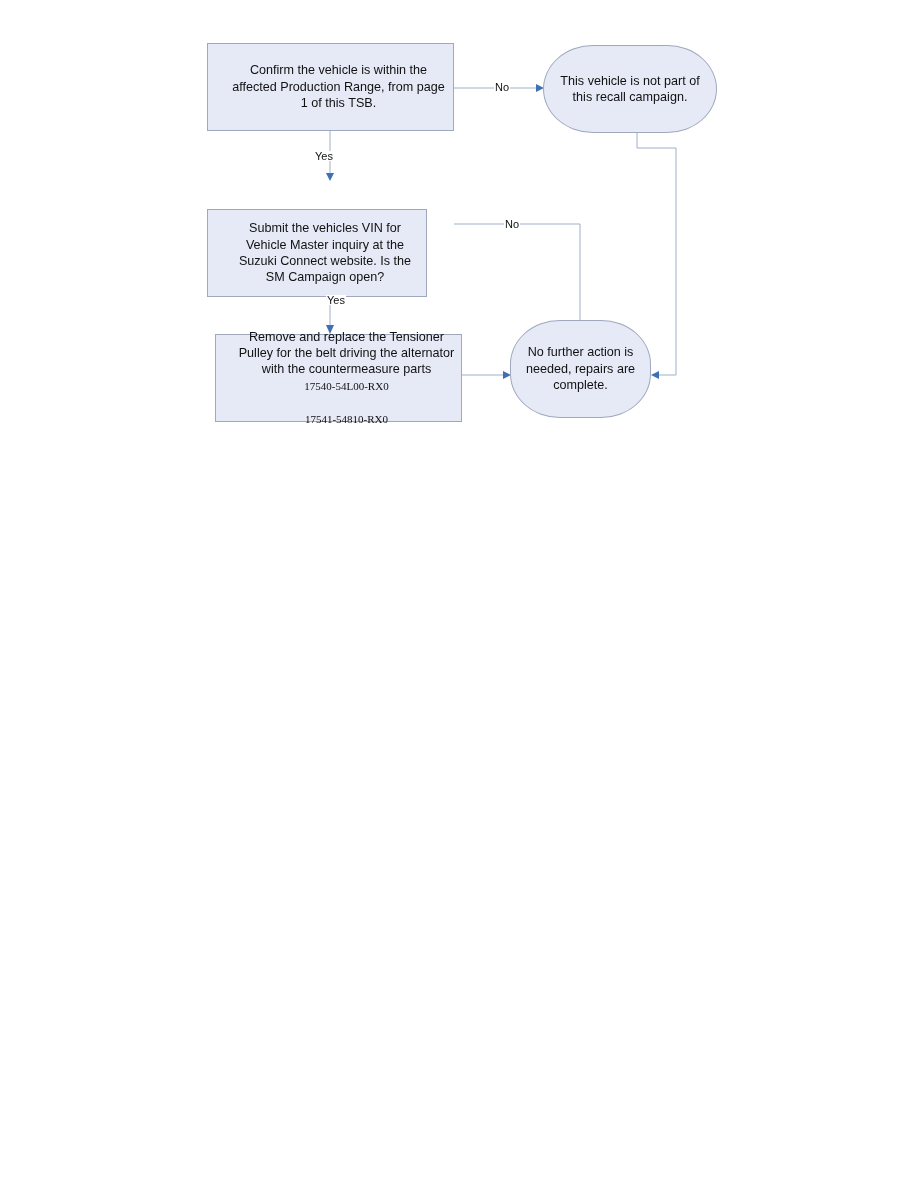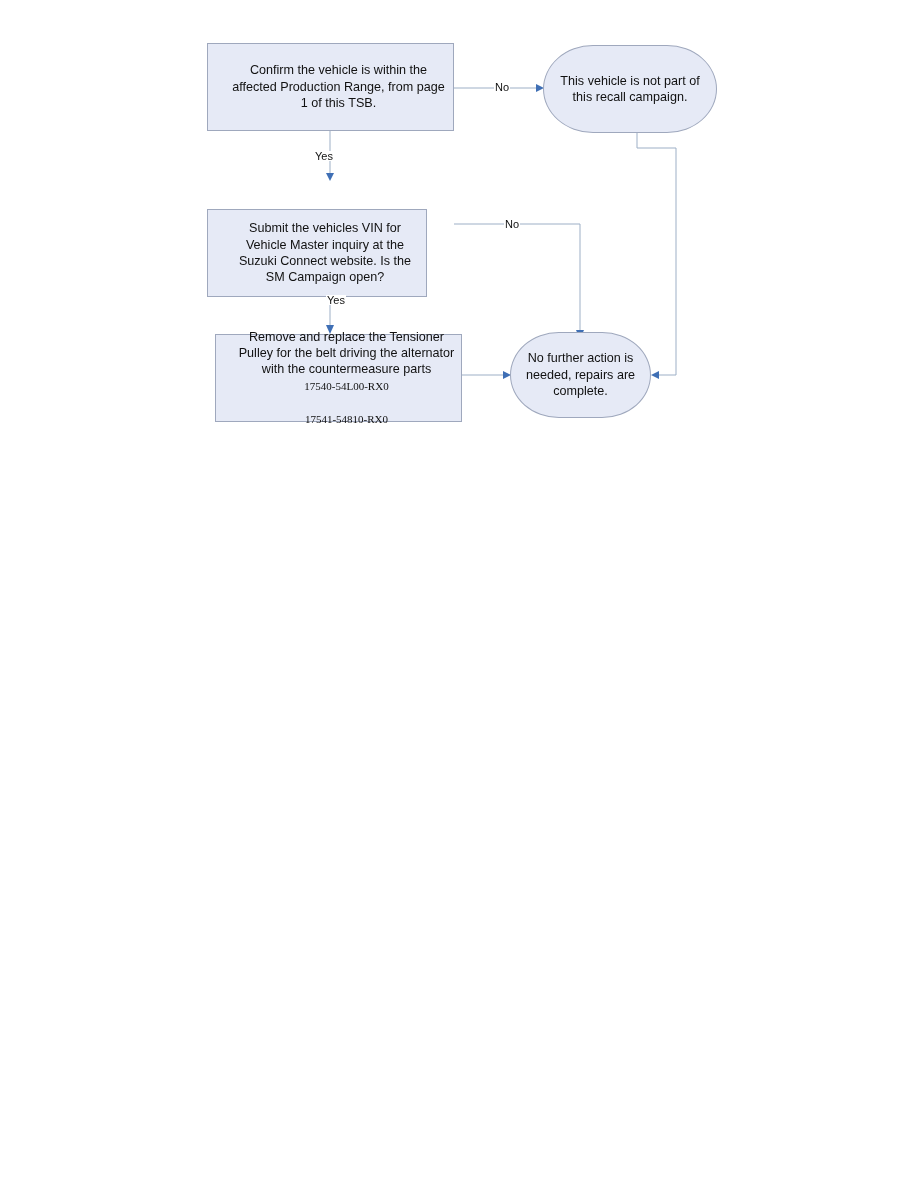--- a/index.html
+++ b/index.html
@@ -125,21 +125,21 @@
   </div>
 
   <div class="node process" style="left:207px; top:334px; width:247px; height:88px;margin-left:8px;">
     <span class="node-text serif-lines">
       <span>Remove and replace the Tensioner Pulley for the belt driving the alternator with the countermeasure parts</span>
       <span class="part-line">17540-54L00-RX0</span>
       <span class="part-line">17541-54810-RX0</span>
     </span>
   </div>
 
-  <div class="node terminator" style="left:510px; top:332px; width:141px; height:86px;">
+  <div class="node terminator" style="left:510px; top:320px; width:141px; height:98px;">
     <span class="node-text">No further action is needed, repairs are complete.</span>
   </div>
 
   <div class="edge-label" style="left:494px; top:82px;">No</div>
 
   <div class="edge-label" style="left:314px; top:151px;">Yes</div>
 
   <div class="edge-label" style="left:504px; top:219px;">No</div>
 
   <div class="edge-label" style="left:326px; top:295px;">Yes</div>

